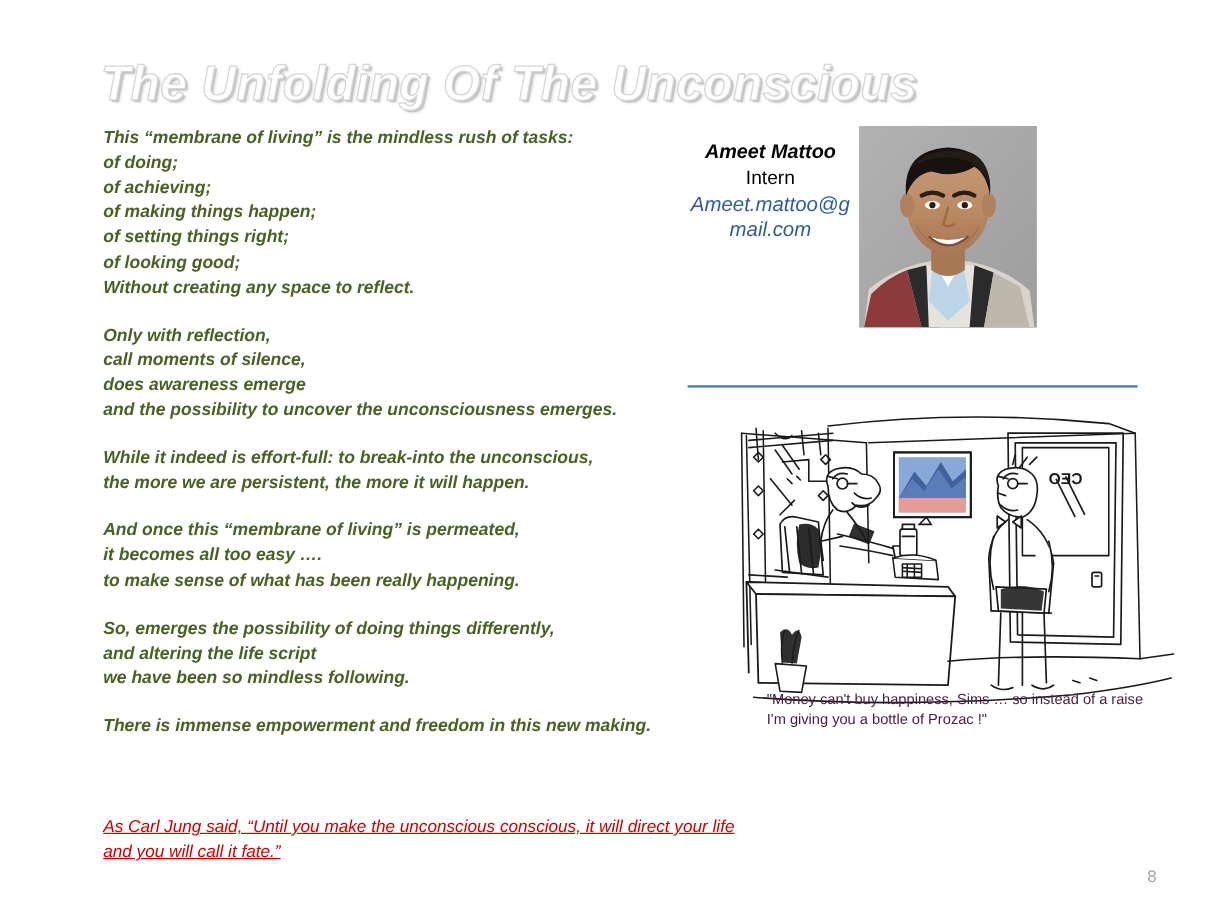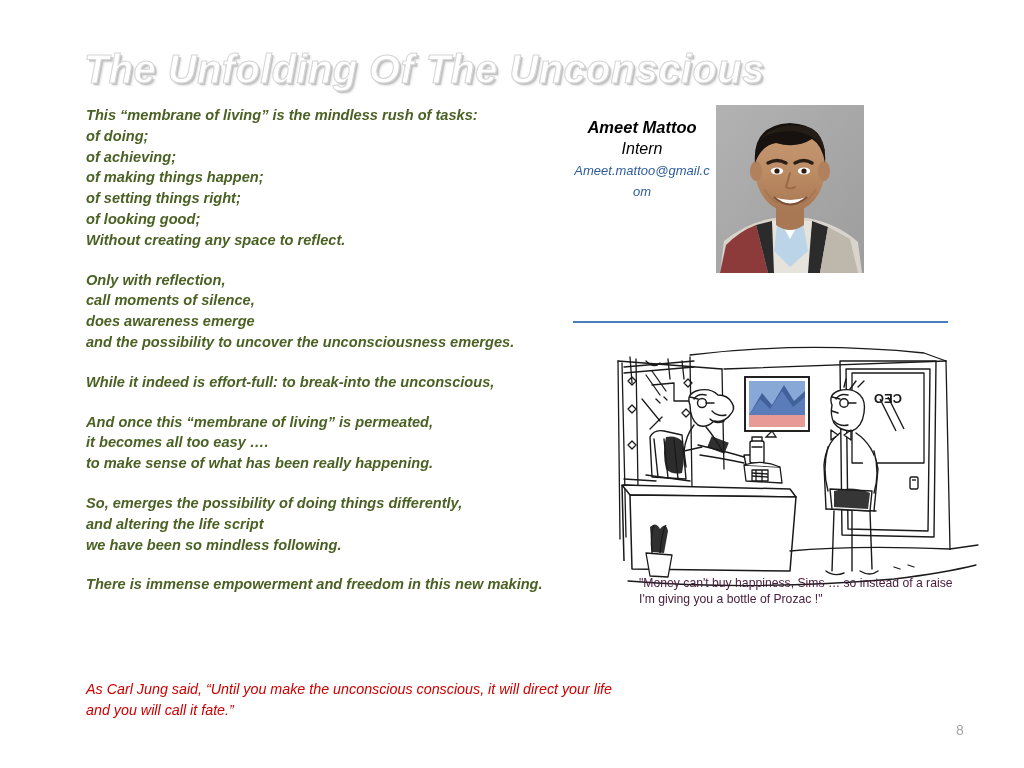--- a/index.html
+++ b/index.html
@@ -60,20 +60,21 @@
   .quote-jung {
     position: absolute;
     left: 86px;
     top: 679px;
     width: 620px;
     color: #cc0000;
     font-size: 14.3px;
     font-weight: normal;
     font-style: italic;
     line-height: 21px;
+    text-decoration: underline;
   }
   .quote-jung .ln { display: block; white-space: nowrap; }
 
   
   .contact {
     position: absolute;
     left: 572px;
     top: 116px;
     width: 140px;
     text-align: center;
@@ -82,26 +83,25 @@
     color: #000000;
     font-size: 16.5px;
     font-weight: bold;
     font-style: italic;
     line-height: 22px;
     white-space: nowrap;
   }
   .contact-role {
     color: #000000;
     font-size: 16px;
-    font-style: italic;
     line-height: 22px;
   }
   .contact-email {
     color: #2e5c9a;
-    font-size: 13px;
+    font-size: 17px;
     font-style: italic;
     line-height: 21px;
     word-break: break-all;
   }
 
   
   .portrait {
     position: absolute;
     left: 716px;
     top: 105px;
@@ -173,20 +173,21 @@
       <span class="ln">Without creating any space to reflect.</span>
     </p>
     <p class="para">
       <span class="ln">Only with reflection,</span>
       <span class="ln">call moments of silence,</span>
       <span class="ln">does awareness emerge</span>
       <span class="ln">and the possibility to uncover the unconsciousness emerges.</span>
     </p>
     <p class="para">
       <span class="ln">While it indeed is effort-full: to break-into the unconscious,</span>
+      <span class="ln">the more we are persistent, the more it will happen.</span>
     </p>
     <p class="para">
       <span class="ln">And once this “membrane of living” is permeated,</span>
       <span class="ln">it becomes all too easy ….</span>
       <span class="ln">to make sense of what has been really happening.</span>
     </p>
     <p class="para">
       <span class="ln">So, emerges the possibility of doing things differently,</span>
       <span class="ln">and altering the life script</span>
       <span class="ln">we have been so mindless following.</span>

